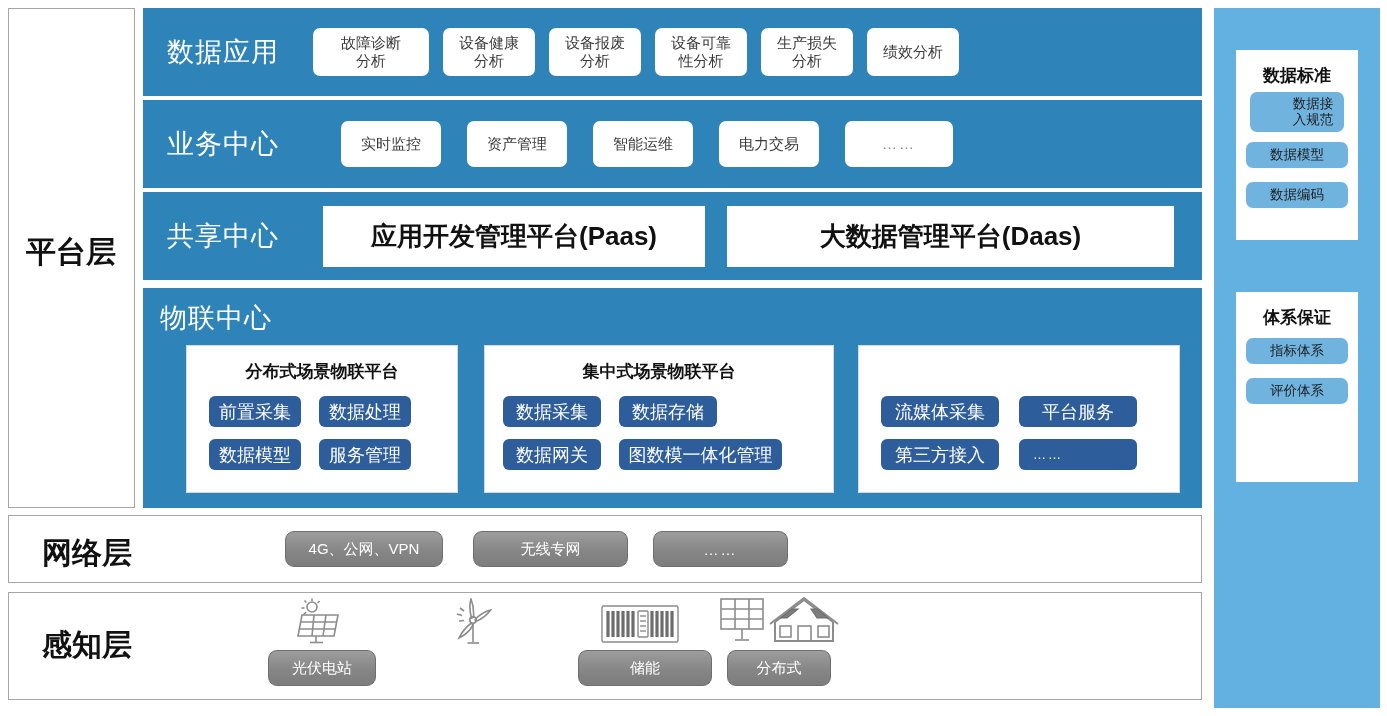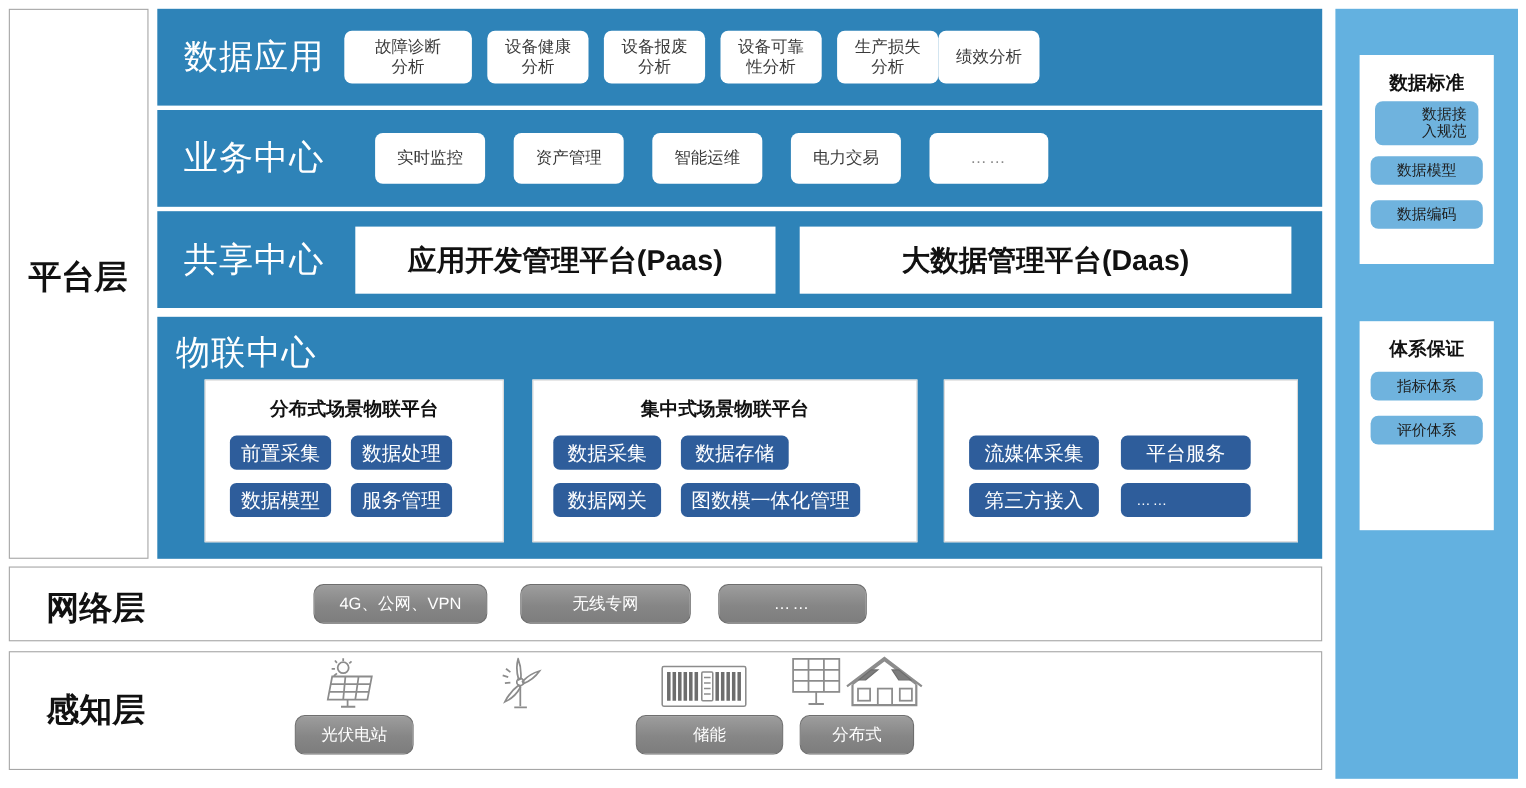--- a/index.html
+++ b/index.html
@@ -13,21 +13,21 @@
 
   
   .band {
     position: absolute;
     background: #2E83B8;
     display: flex;
     align-items: center;
   }
   .band-label {
     color: #ffffff;
-    font-size: 31px;
+    font-size: 27px;
     letter-spacing: 1px;
     white-space: nowrap;
   }
   .pill-white {
     background: #ffffff;
     border-radius: 7px;
     color: #3b3b3b;
     font-size: 15px;
     line-height: 1.18;
     text-align: center;
@@ -139,21 +139,21 @@
     <div class="pill-white" style="width:116px;height:48px;margin-left:6px;">故障诊断
 分析</div>
     <div class="pill-white" style="width:92px;height:48px;margin-left:14px;">设备健康
 分析</div>
     <div class="pill-white" style="width:92px;height:48px;margin-left:14px;">设备报废
 分析</div>
     <div class="pill-white" style="width:92px;height:48px;margin-left:14px;">设备可靠
 性分析</div>
     <div class="pill-white" style="width:92px;height:48px;margin-left:14px;">生产损失
 分析</div>
-    <div class="pill-white" style="width:92px;height:48px;">绩效分析</div>
+    <div class="pill-white" style="width:92px;height:48px;margin-left:14px;">绩效分析</div>
   </div>
 
   <div class="band" style="left:143px; top:100px; width:1059px; height:88px;">
     <div class="band-label" style="margin-left:24px; width:150px;">业务中心</div>
     <div class="pill-white" style="width:100px;height:46px;margin-left:24px;">实时监控</div>
     <div class="pill-white" style="width:100px;height:46px;margin-left:26px;">资产管理</div>
     <div class="pill-white" style="width:100px;height:46px;margin-left:26px;">智能运维</div>
     <div class="pill-white" style="width:100px;height:46px;margin-left:26px;">电力交易</div>
     <div class="pill-white" style="width:108px;height:46px;margin-left:26px;color:#8a8a8a;letter-spacing:2px;">……</div>
   </div>

